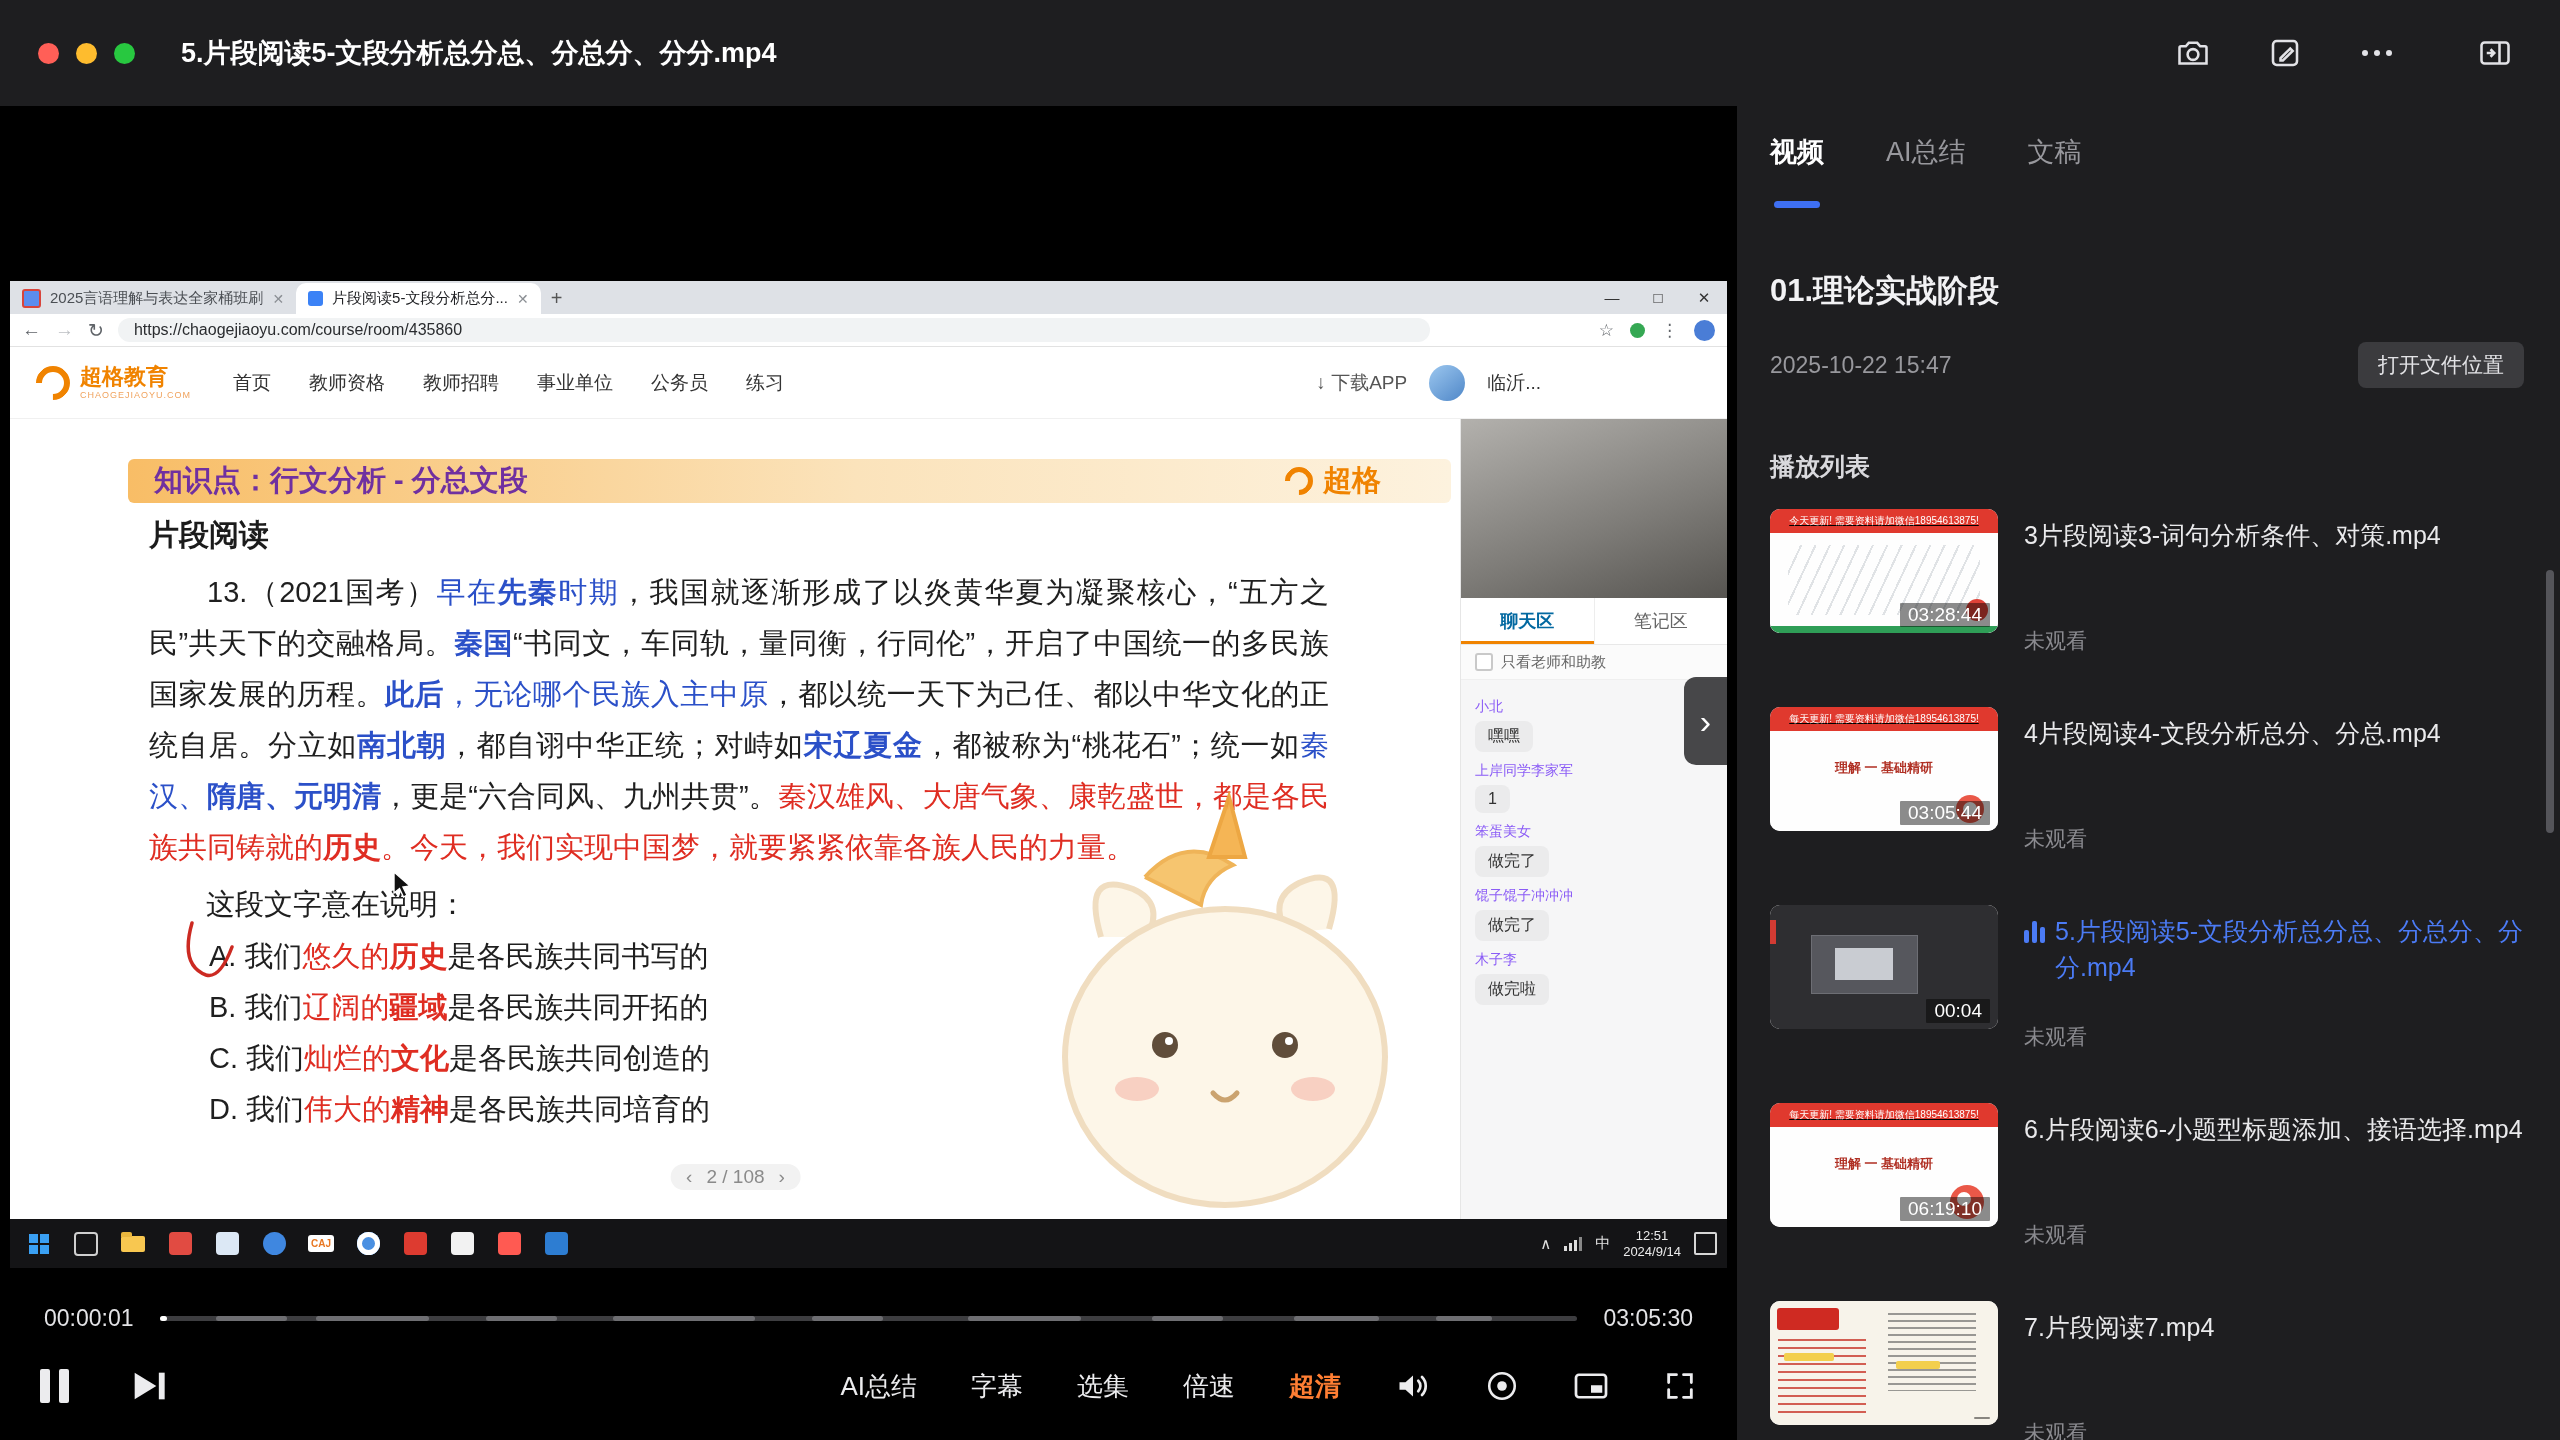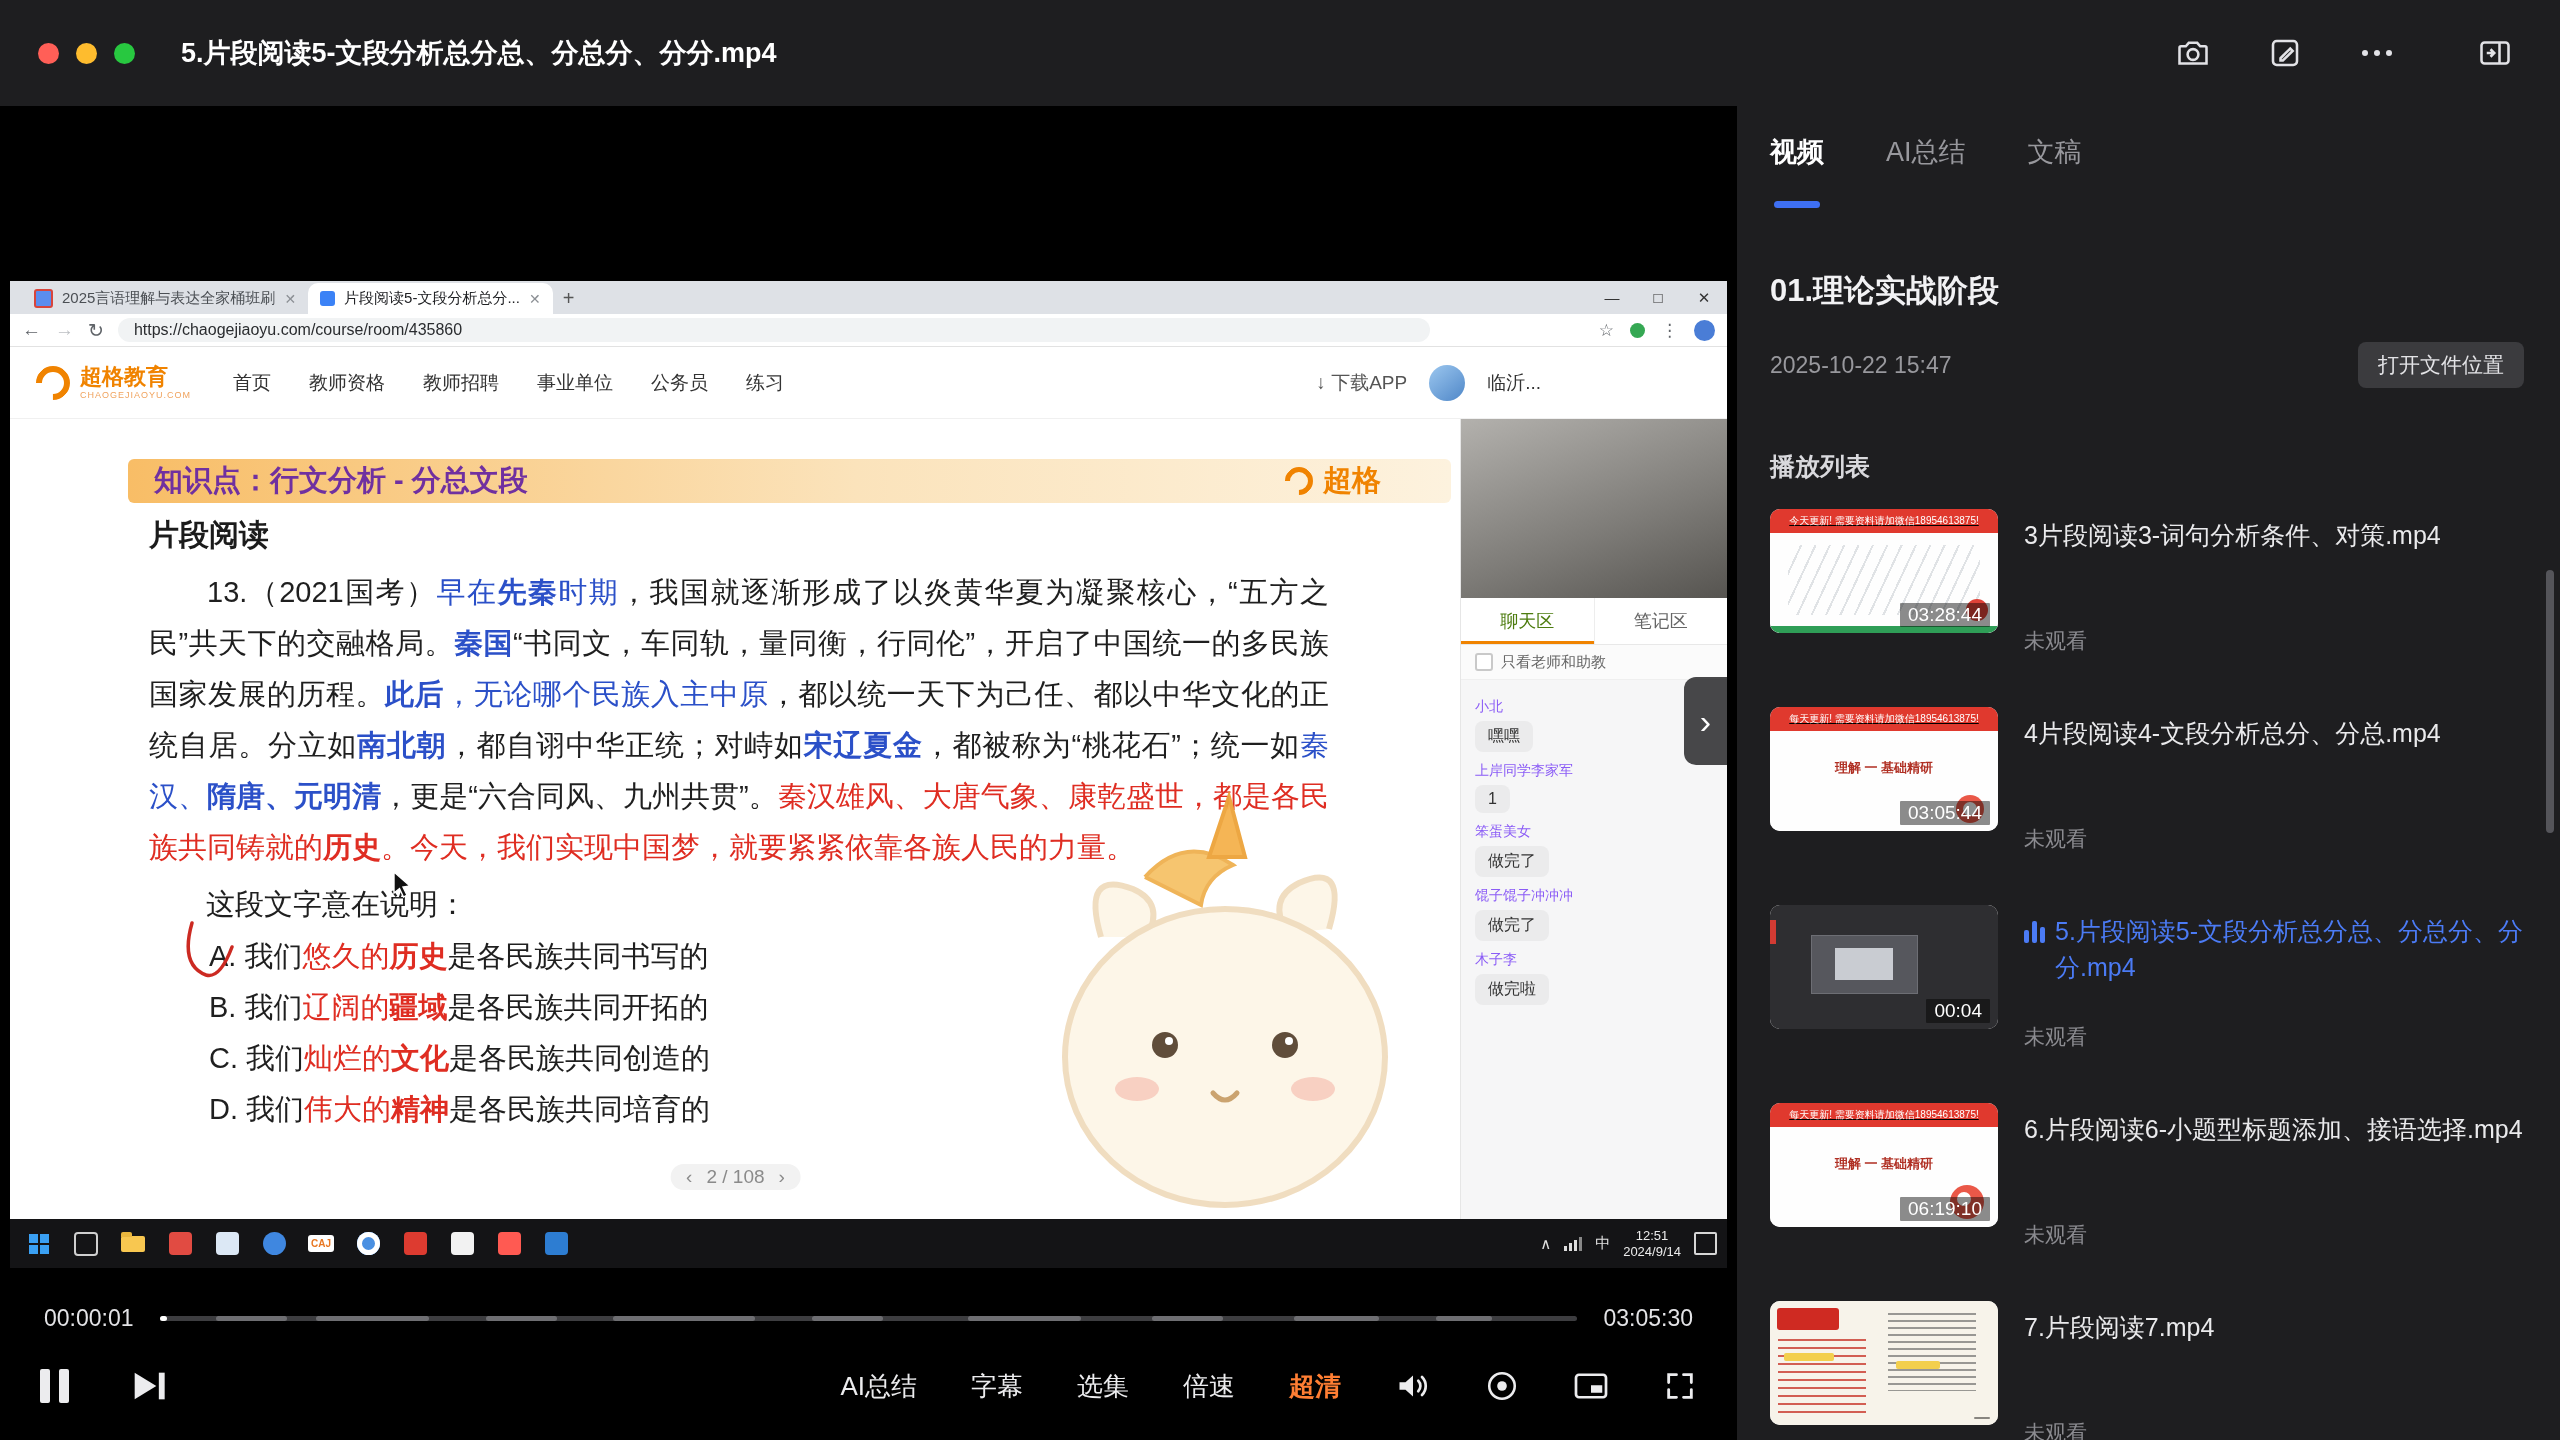--- a/index.html
+++ b/index.html
@@ -18,21 +18,21 @@
   .tb-btn svg{width:36px;height:36px;stroke:#e2e2e6;fill:none;stroke-width:1.7;}
   .tb-btn.pin{margin-left:26px;}
   .dots{display:flex;gap:6px;}
   .dots i{width:6px;height:6px;border-radius:50%;background:#e2e2e6;display:block;}
 
   
   .stage{position:absolute;left:0;top:106px;width:1737px;height:1334px;background:#000;}
 
   
   .recording{position:absolute;left:10px;top:175px;width:1717px;height:985px;background:#fff;}
-  .tabstrip{height:33px;background:#dee1e6;display:flex;align-items:flex-end;padding-left:12px;}
+  .tabstrip{height:33px;background:#dee1e6;display:flex;align-items:flex-end;padding-left:0;}
   .btab{height:31px;display:flex;align-items:center;gap:9px;padding:0 12px;font-size:15px;color:#4b4f54;
     border-radius:10px 10px 0 0;max-width:271px;white-space:nowrap;overflow:hidden;}
   .btab.active{background:#fff;color:#202124;max-width:230px;}
   .favicon{width:15px;height:15px;border-radius:3px;flex-shrink:0;}
   .f1{background:#5b8def;border:2px solid #d8453c;}
   .f2{background:#3b82f6;}
   .btab .x{color:#8b8f94;font-size:14px;}
   .newtab{font-size:20px;color:#555;margin-left:10px;margin-bottom:4px;}
   .winctl{margin-left:auto;display:flex;height:33px;}
   .winctl span{width:46px;display:flex;align-items:center;justify-content:center;font-size:15px;color:#333;}
@@ -78,21 +78,21 @@
   .pagenav{position:absolute;left:50%;transform:translateX(-50%);top:745px;height:26px;background:#f2f2f2;
     border-radius:14px;display:flex;align-items:center;gap:14px;padding:0 16px;font-size:19px;color:#8a8a8a;}
   .annot{position:absolute;left:168px;top:498px;}
   .cursor{position:absolute;left:382px;top:452px;}
   .mascot{position:absolute;left:1000px;top:372px;opacity:.96;}
 
   .panel{position:absolute;right:0;top:0;width:266px;bottom:0;background:#f6f6f7;border-left:1px solid #e6e6e6;}
   .webcam{height:179px;background:linear-gradient(160deg,#b3b1ad,#7d7b77 60%,#565450);}
   .chattabs{height:46px;background:#fff;border-bottom:1px solid #e8e8e8;display:flex;}
   .chattab{flex:1;display:flex;align-items:center;justify-content:center;font-size:18px;color:#666;}
-  .chattab.active{color:#4d7c0f;font-weight:400;box-shadow:inset 0 -3px 0 #f08300;}
+  .chattab.active{color:#0369a1;font-weight:700;box-shadow:inset 0 -3px 0 #f08300;}
   .chattab + .chattab{border-left:1px solid #ededed;}
   .filterrow{height:34px;display:flex;align-items:center;gap:8px;padding-left:14px;font-size:15px;color:#666;
     background:#fbfbfb;border-bottom:1px solid #efefef;}
   .cbx{width:14px;height:14px;border:2px solid #c9c9c9;border-radius:3px;background:#fff;}
   .msgs{padding:8px 14px;}
   .msg-name{font-size:14px;color:#8b5cf6;margin:10px 0 5px;}
   .bubble{display:inline-block;background:#ebebec;border-radius:8px;padding:5px 13px;font-size:16px;color:#333;}
   .expander{position:absolute;right:0;top:258px;width:43px;height:88px;background:rgba(32,32,34,.82);
     border-radius:12px 0 0 12px;display:flex;align-items:center;justify-content:center;
     color:#fff;font-size:34px;}

